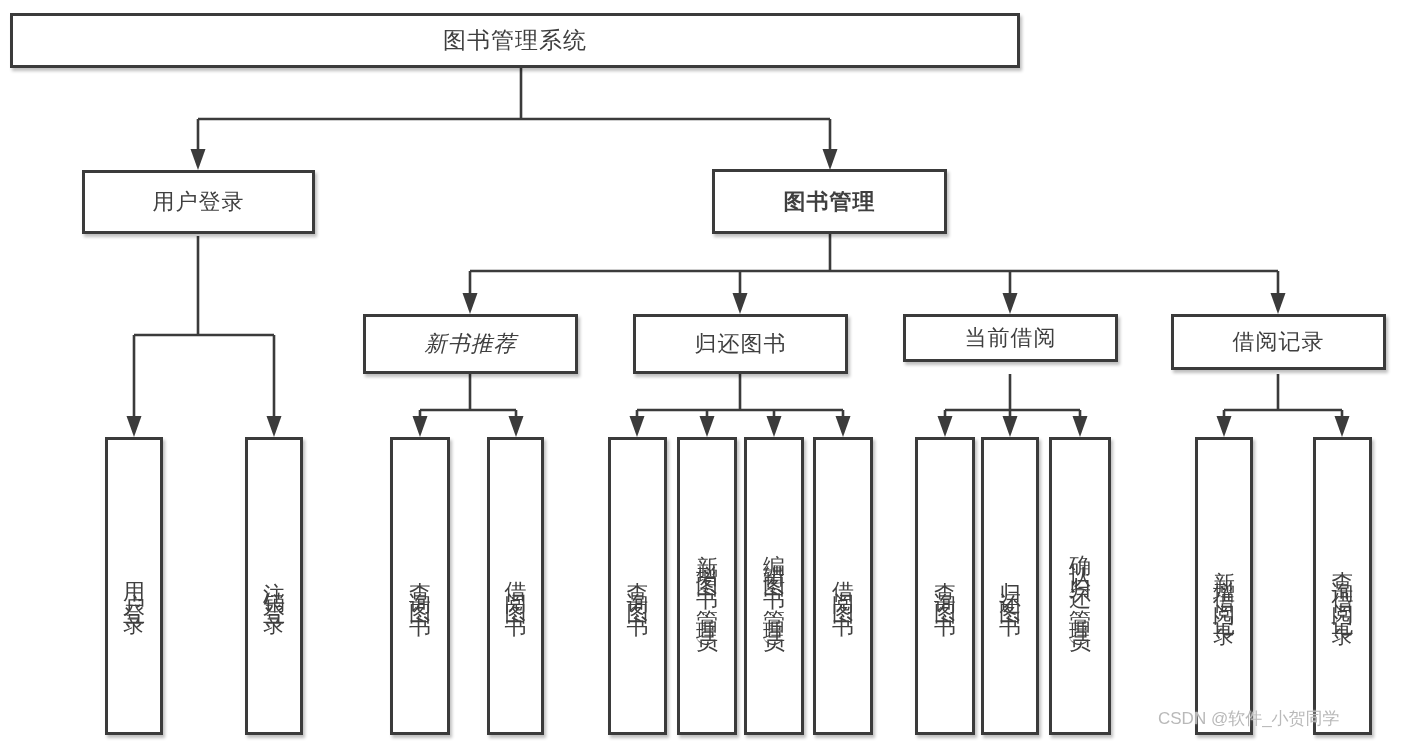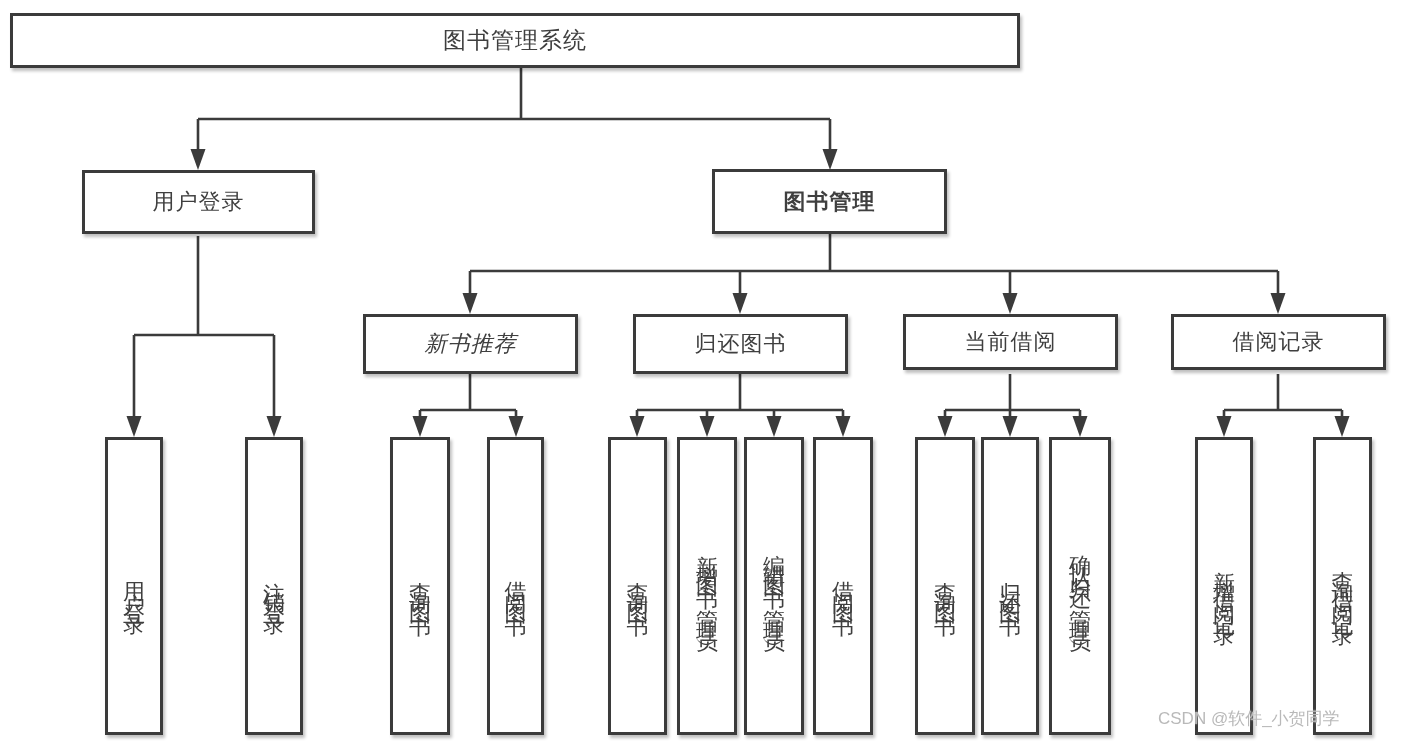--- a/index.html
+++ b/index.html
@@ -137,21 +137,21 @@
     <polygon points="1334.5,416 1349.5,416 1342,437"></polygon>
   </svg>
 
   <div class="node hnode root-node" style="left:10px; top:13px; width:1010px; height:55px;">图书管理系统</div>
 
   <div class="node hnode" style="left:82px; top:170px; width:233px; height:64px;">用户登录</div>
   <div class="node hnode" style="left:712px; top:169px; width:235px; height:65px;font-weight:bold;">图书管理</div>
 
   <div class="node hnode" style="left:363px; top:314px; width:215px; height:60px;font-style:italic;">新书推荐</div>
   <div class="node hnode" style="left:633px; top:314px; width:215px; height:60px;">归还图书</div>
-  <div class="node hnode" style="left:903px; top:314px; width:215px; height:56px;">当前借阅</div>
+  <div class="node hnode" style="left:903px; top:314px; width:215px; height:48px;">当前借阅</div>
   <div class="node hnode" style="left:1171px; top:314px; width:215px; height:56px;">借阅记录</div>
 
   <div class="node vnode" style="left:105px; top:437px; width:58px; height:298px;">用户登录</div>
   <div class="node vnode" style="left:245px; top:437px; width:58px; height:298px;">注销登录</div>
 
   <div class="node vnode" style="left:390px; top:437px; width:60px; height:298px;">查询图书</div>
   <div class="node vnode" style="left:487px; top:437px; width:57px; height:298px;">借阅图书</div>
 
   <div class="node vnode" style="left:608px; top:437px; width:59px; height:298px;">查询图书</div>
   <div class="node vnode" style="left:677px; top:437px; width:60px; height:298px;">新增图书（管理员）</div>

